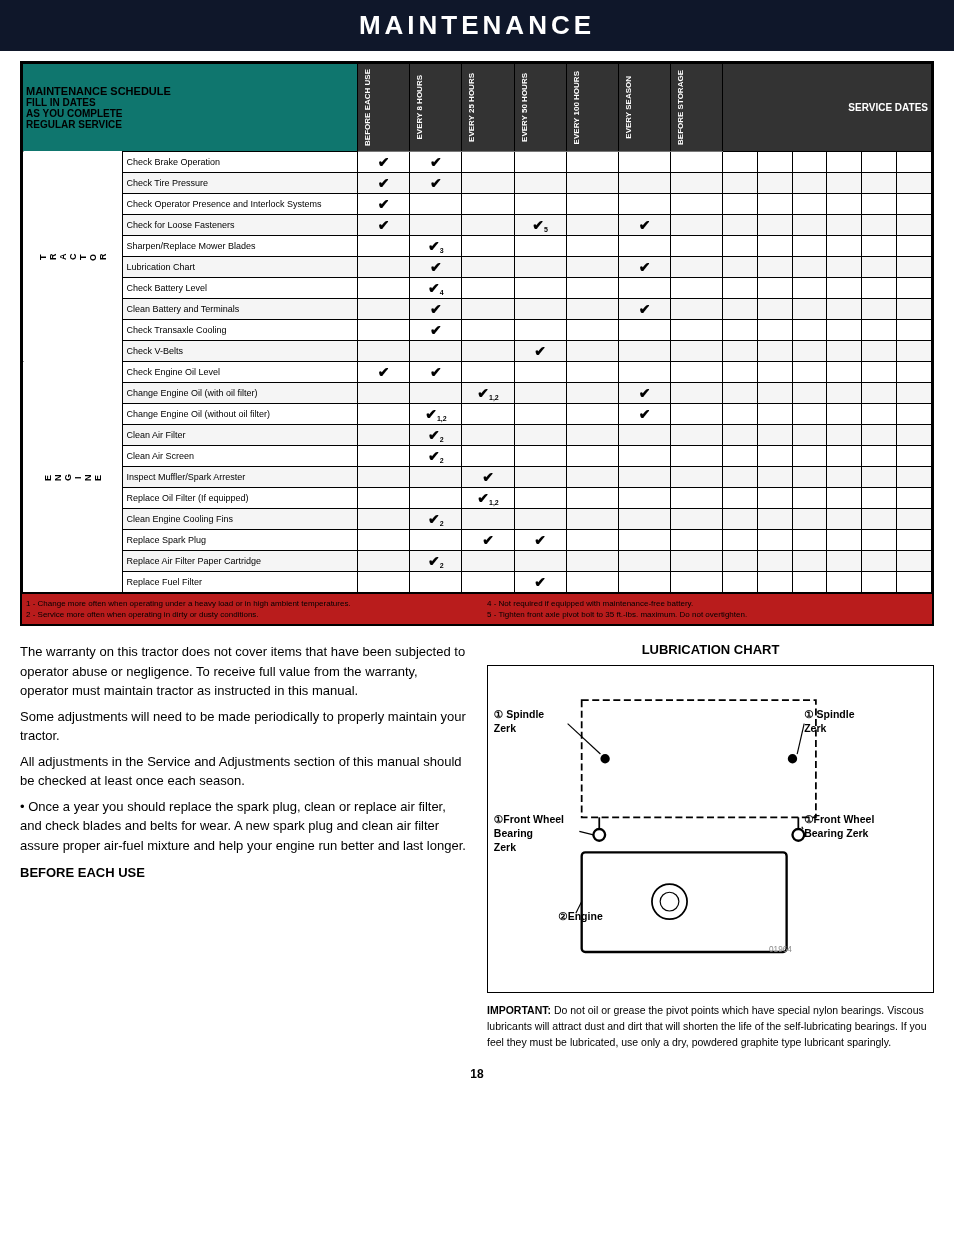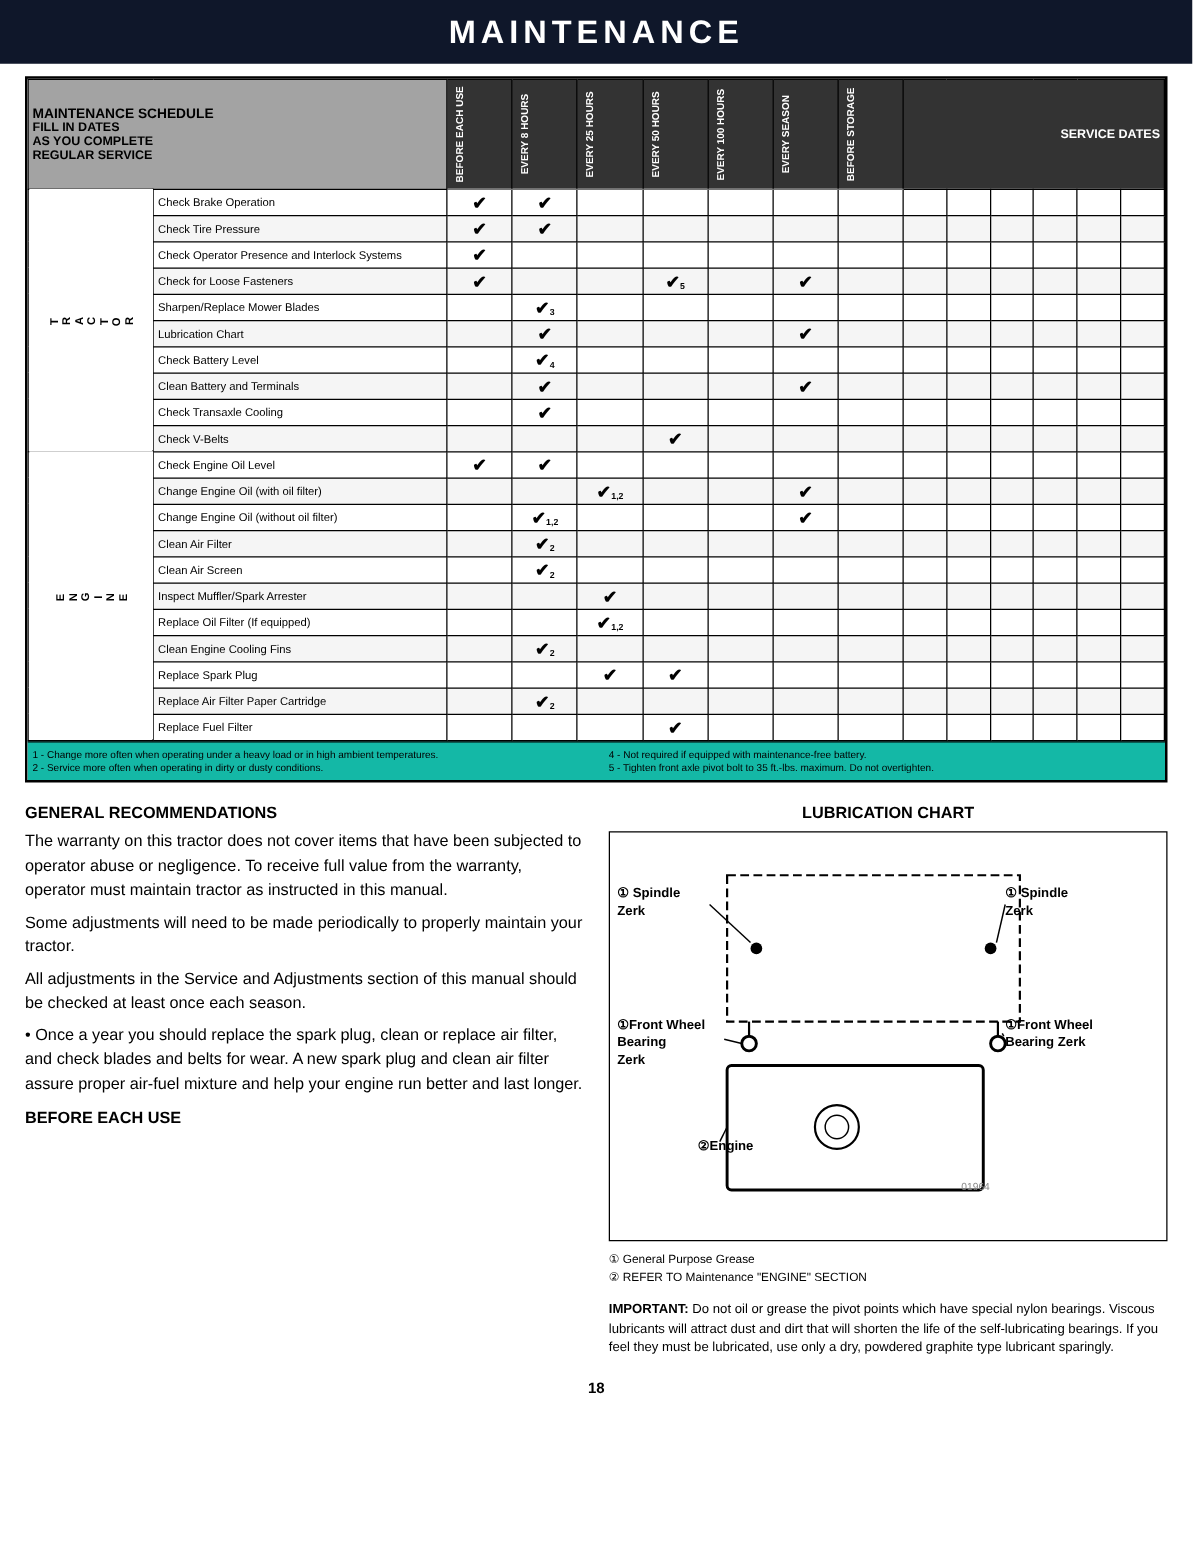--- a/index.html
+++ b/index.html
@@ -44,21 +44,21 @@
       font-size: 10px;
     }
 
     .schedule-table th, .schedule-table td {
       border: 1px solid #000;
       padding: 2px 3px;
       vertical-align: middle;
     }
 
     .schedule-title-cell {
-      background: #a3a3a3;
+      background: #0f766e;
       text-align: left;
       font-weight: bold;
       font-size: 10px;
       padding: 4px;
       vertical-align: top;
     }
 
     .schedule-title-cell .title-main {
       font-weight: bold;
       font-size: 11px;
@@ -116,21 +116,21 @@
     .tractor-rows td { background: #fff; }
     .engine-rows td { background: #fff; }
 
     
     .shade td { background: #f5f5f5; }
 
     
     .schedule-notes {
       font-size: 8px;
       padding: 4px;
-      background: #14b8a6;
+      background: #b91c1c;
       line-height: 1.4;
       border-top: 1px solid #000;
       display: flex;
       gap: 20px;
     }
     .notes-col { flex: 1; }
 
     
     .bottom-section {
       display: flex;
@@ -643,21 +643,20 @@
       <div class="notes-col">
         <div>4 - Not required if equipped with maintenance-free battery.</div>
         <div>5 - Tighten front axle pivot bolt to 35 ft.-lbs. maximum. Do not overtighten.</div>
       </div>
     </div>
   </div>
 
   <div class="bottom-section">
 
     <div class="left-column">
-      <div class="section-heading">GENERAL RECOMMENDATIONS</div>
       <div class="section-body">
         <p>The warranty on this tractor does not cover items that have been subjected to operator abuse or negligence. To receive full value from the warranty, operator must maintain tractor as instructed in this manual.</p>
         <p>Some adjustments will need to be made periodically to properly maintain your tractor.</p>
         <p>All adjustments in the Service and Adjustments section of this manual should be checked at least once each season.</p>
         <p>• Once a year you should replace the spark plug, clean or replace air filter, and check blades and belts for wear. A new spark plug and clean air filter assure proper air-fuel mixture and help your engine run better and last longer.</p>
       </div>
 
       <div class="before-use-heading">BEFORE EACH USE</div>
     </div>
 
@@ -707,24 +706,20 @@
 
           <line x1="75" y1="202" x2="80" y2="192" stroke="#000" stroke-width="1"></line>
 
           <text x="240" y="235" font-size="7" fill="#888">01964</text>
 
           <line x1="95" y1="120" x2="95" y2="130" stroke="#000" stroke-width="1.5"></line>
           <line x1="265" y1="120" x2="265" y2="130" stroke="#000" stroke-width="1.5"></line>
         </svg>
       </div>
 
-      <div class="lub-notes">
-        <div>① General Purpose Grease</div>
-        <div>② REFER TO Maintenance "ENGINE" SECTION</div>
-      </div>
 
       <div class="important-note">
         <strong>IMPORTANT:</strong>
         <span> Do not oil or grease the pivot points which have special nylon bearings. Viscous lubricants will attract dust and dirt that will shorten the life of the self-lubricating bearings. If you feel they must be lubricated, use only a dry, powdered graphite type lubricant sparingly.</span>
       </div>
     </div>
   </div>
 
   <div class="page-number">18</div>
 

